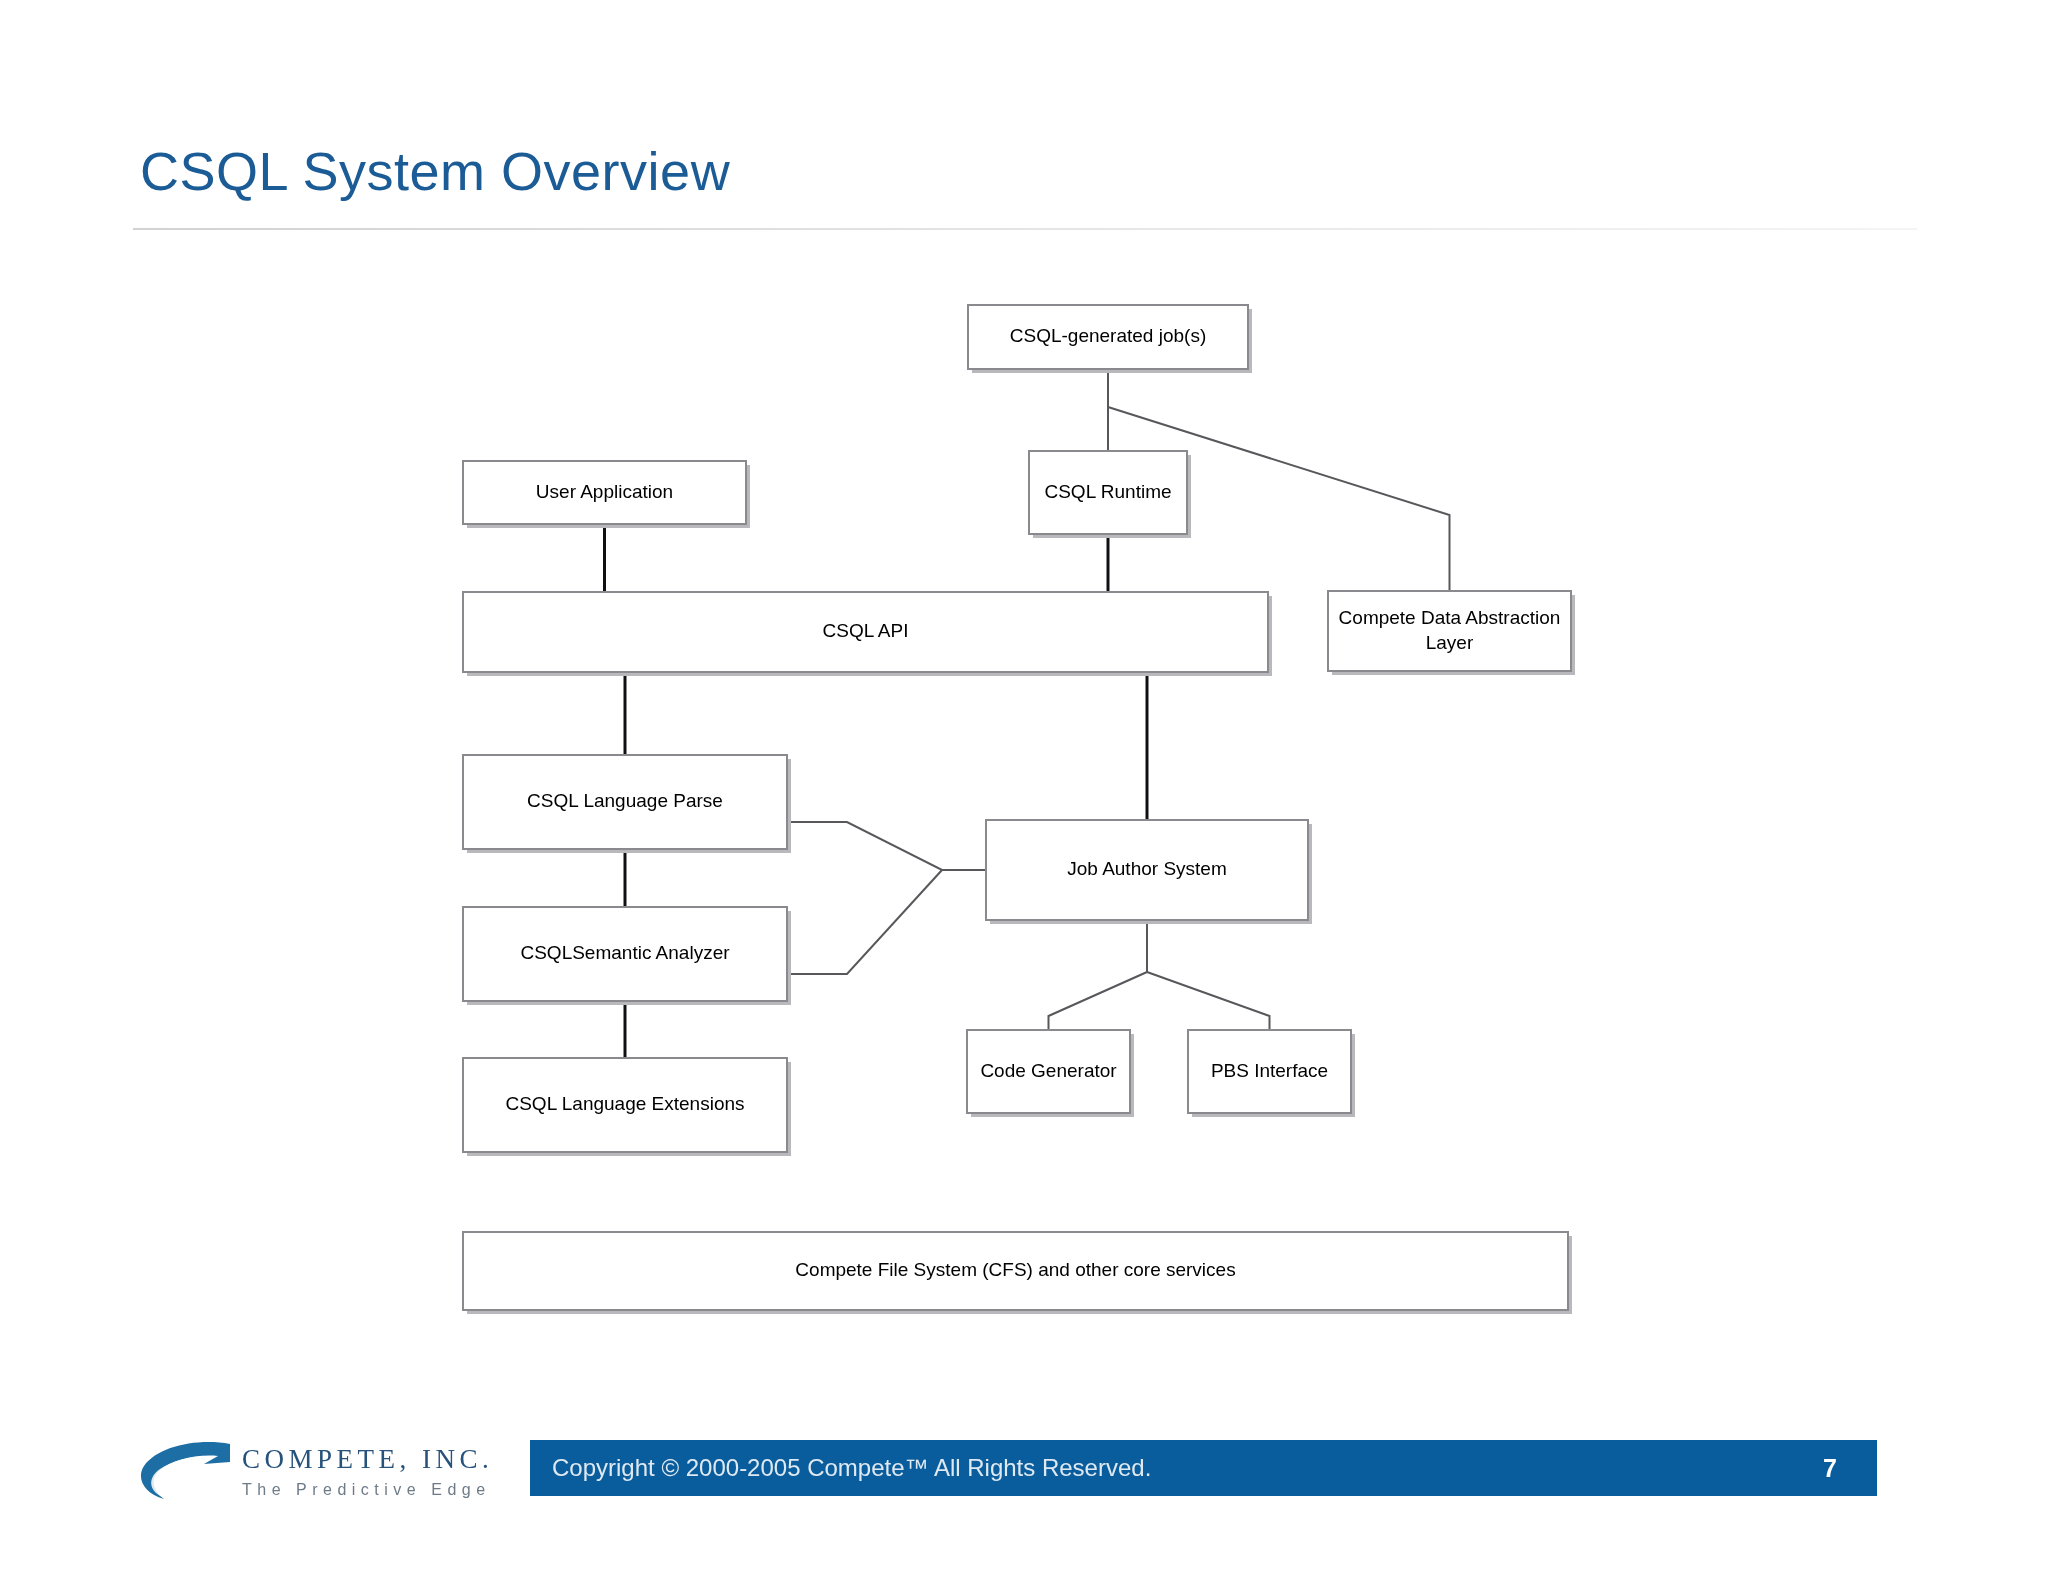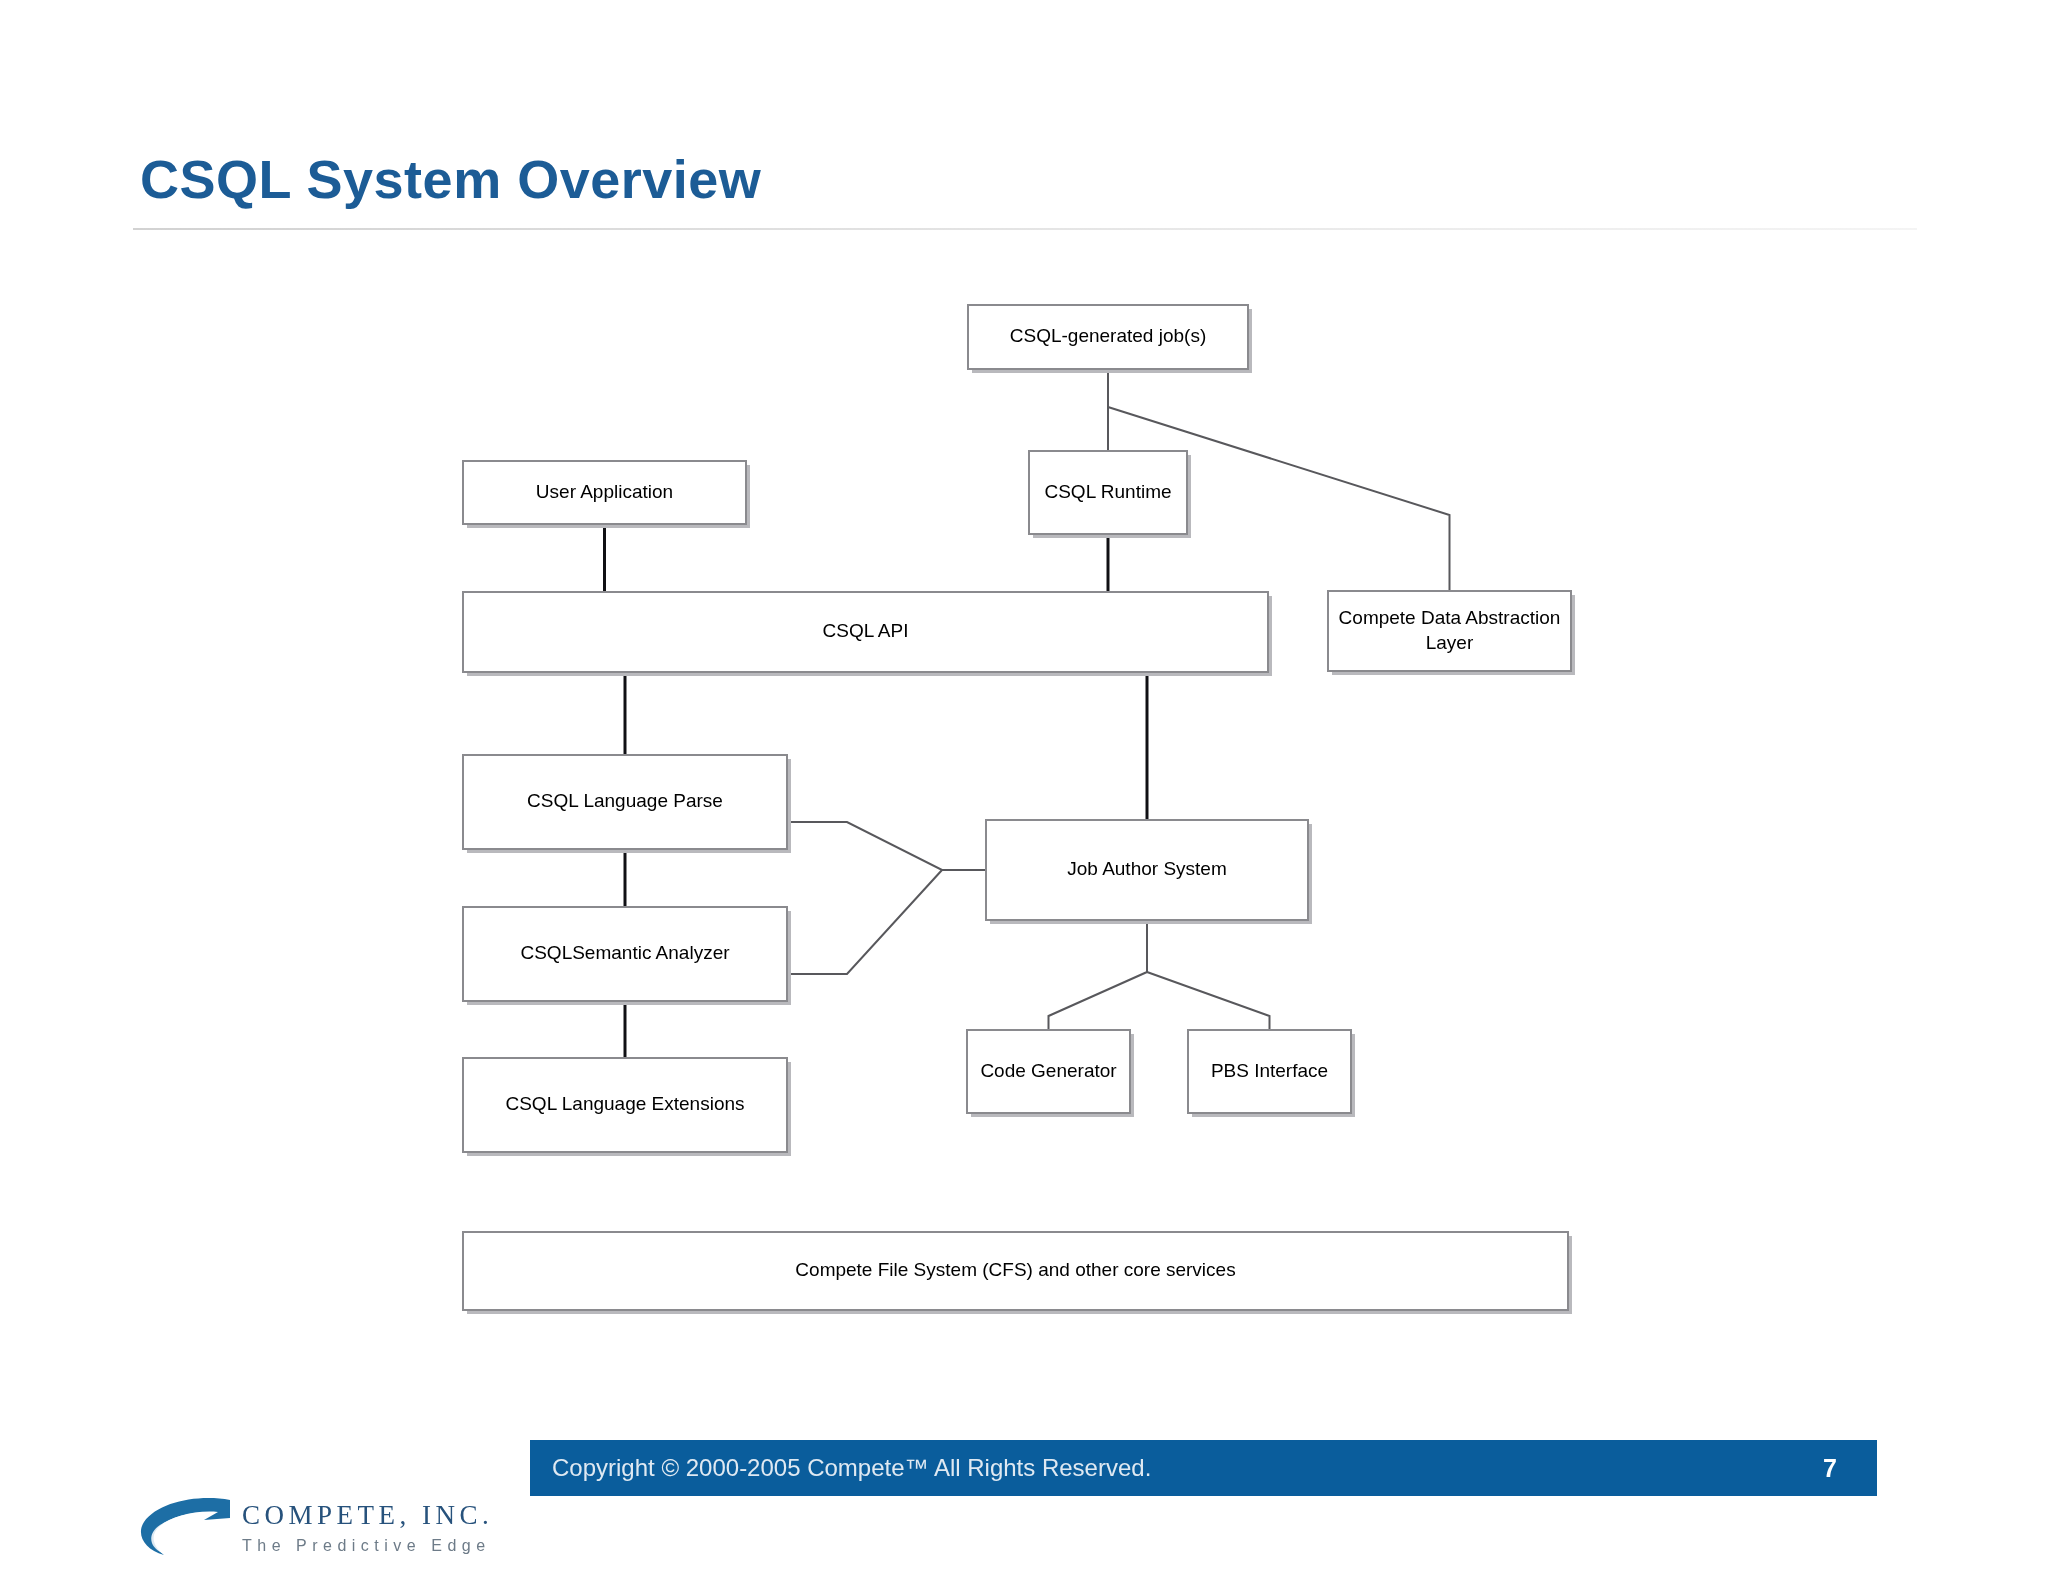--- a/index.html
+++ b/index.html
@@ -14,25 +14,24 @@
     font-family: "Liberation Sans", sans-serif;
     overflow: hidden;
   }
 
   
   #slide-title {
     position: absolute;
     left: 140px;
     top: 140px;
     font-size: 54px;
-    font-weight: bold;
+    font-weight: normal;
     color: #1c5c96;
     letter-spacing: 0.5px;
     white-space: nowrap;
-    margin-top: 8px;
   }
   #title-rule {
     position: absolute;
     left: 133px;
     top: 228px;
     width: 1784px;
     height: 2px;
     background: linear-gradient(to right, #d2d2d2, #e8e8e8 60%, #f4f4f4);
   }
 
@@ -101,21 +100,21 @@
     line-height: 56px;
     font-size: 25px;
     font-weight: bold;
     color: #ffffff;
   }
 
   
   #logo-block {
     position: absolute;
     left: 138px;
-    top: 1492px;
+    top: 1436px;
     width: 360px;
     height: 82px;
   }
   #logo-mark {
     position: absolute;
     left: 0;
     top: 4px;
     width: 96px;
     height: 64px;
   }

